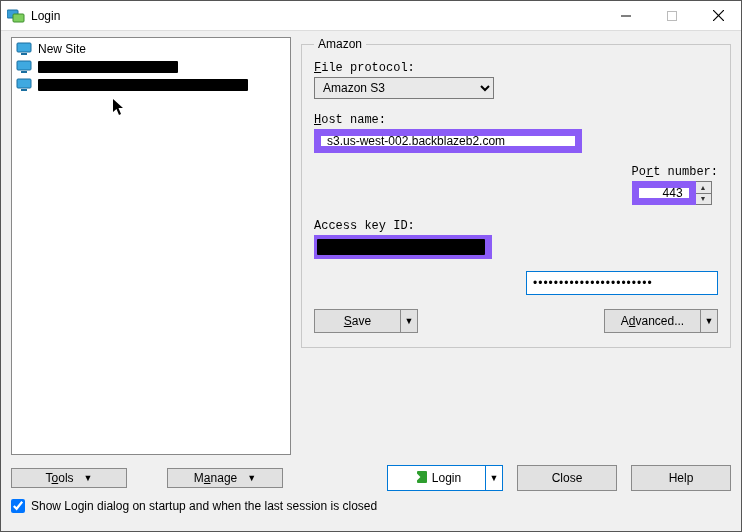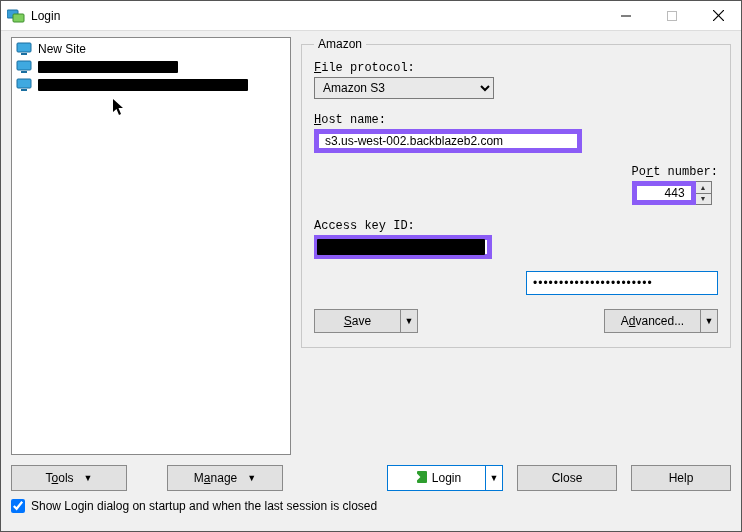--- a/index.html
+++ b/index.html
@@ -81,21 +81,21 @@
   .col { display:flex; flex-direction:column; }
   select.winselect {
     height:22px; width:180px;
     background:#e9e9e9;
     border:1px solid #7a7a7a;
     font-family:inherit; font-size:12px;
     padding:0 4px;
   }
   input.wintext {
     height:24px;
-    border:5px solid #8b5cf6;
+    border:7px solid #8b5cf6;
     background:#fff;
     font-family:inherit; font-size:12px;
     padding:0 6px;
   }
   .hostname { width:268px; }
   .port-wrap { display:flex; }
   .port { width:64px; text-align:right; padding-right:4px;}
   .spinner {
     width:16px; height:24px;
     border:1px solid #7a7a7a; border-left:none;
@@ -124,21 +124,21 @@
     display:inline-flex; align-items:center; justify-content:center;
     font-size:9px; color:#000;
   }
 
   .session-btnrow { display:flex; justify-content:space-between; margin-top:14px; }
 
   .bottom-bar {
     display:flex; gap:20px; margin-top:10px; align-items:center;
   }
   .bottom-btn {
-    height:26px; width:116px;
+    height:20px; width:116px;
     background:#e1e1e1; border:1px solid #8a8a8a;
     display:flex; align-items:center; justify-content:center;
     font-size:12px; gap:4px;
   }
   .bottom-btn .caret { font-size:9px; margin-left:6px; color:#000;}
   .bottom-left { display:flex; gap:40px; }
   .login-btn-wrap { display:flex; }
   .login-btn {
     height:26px; width:98px;
     border:1px solid #0078d7;

